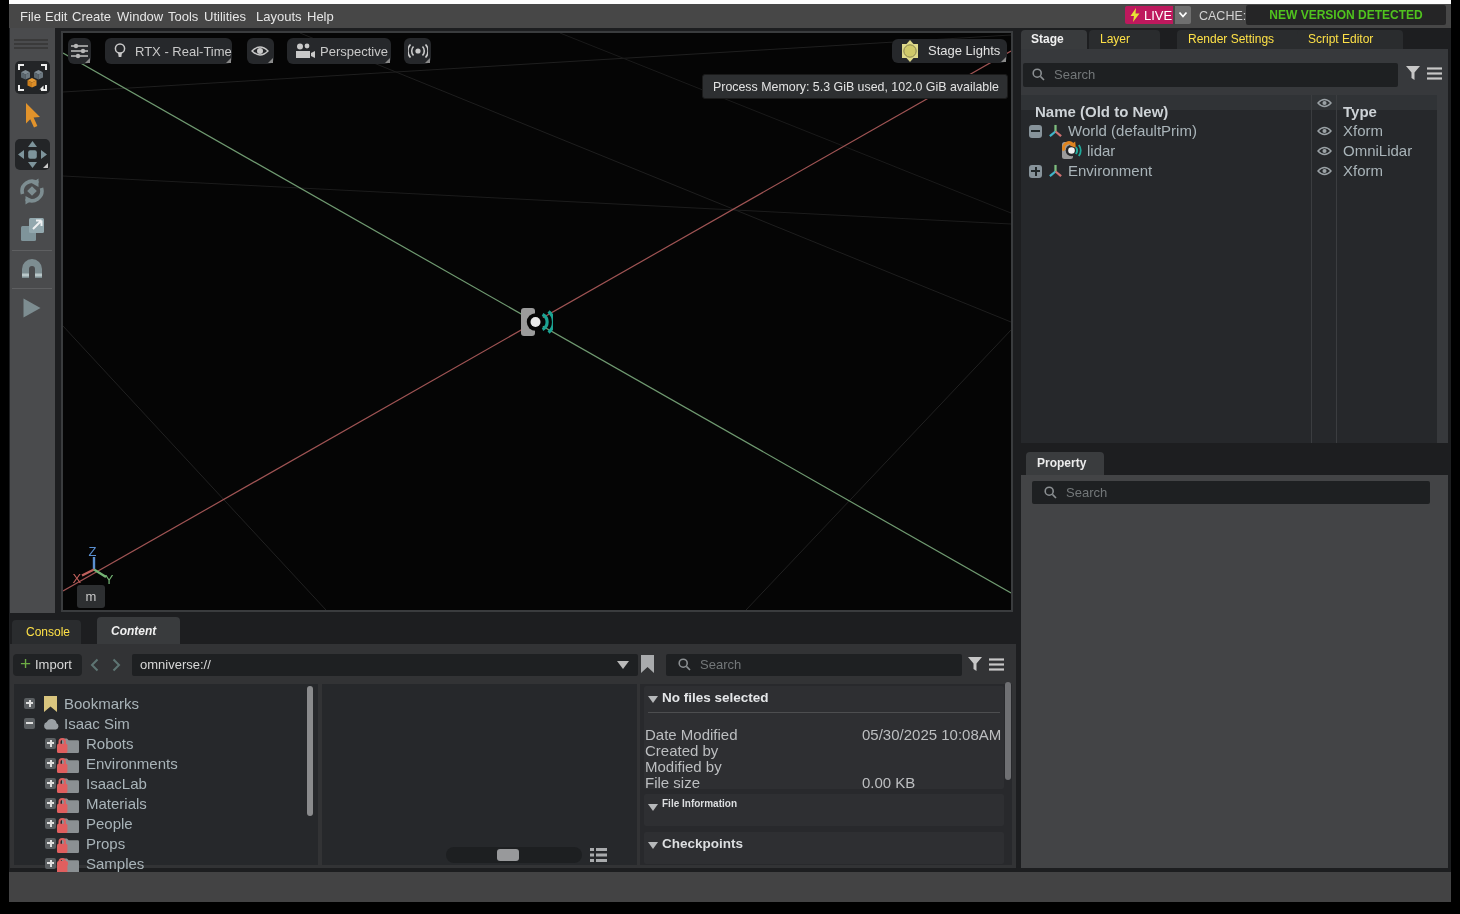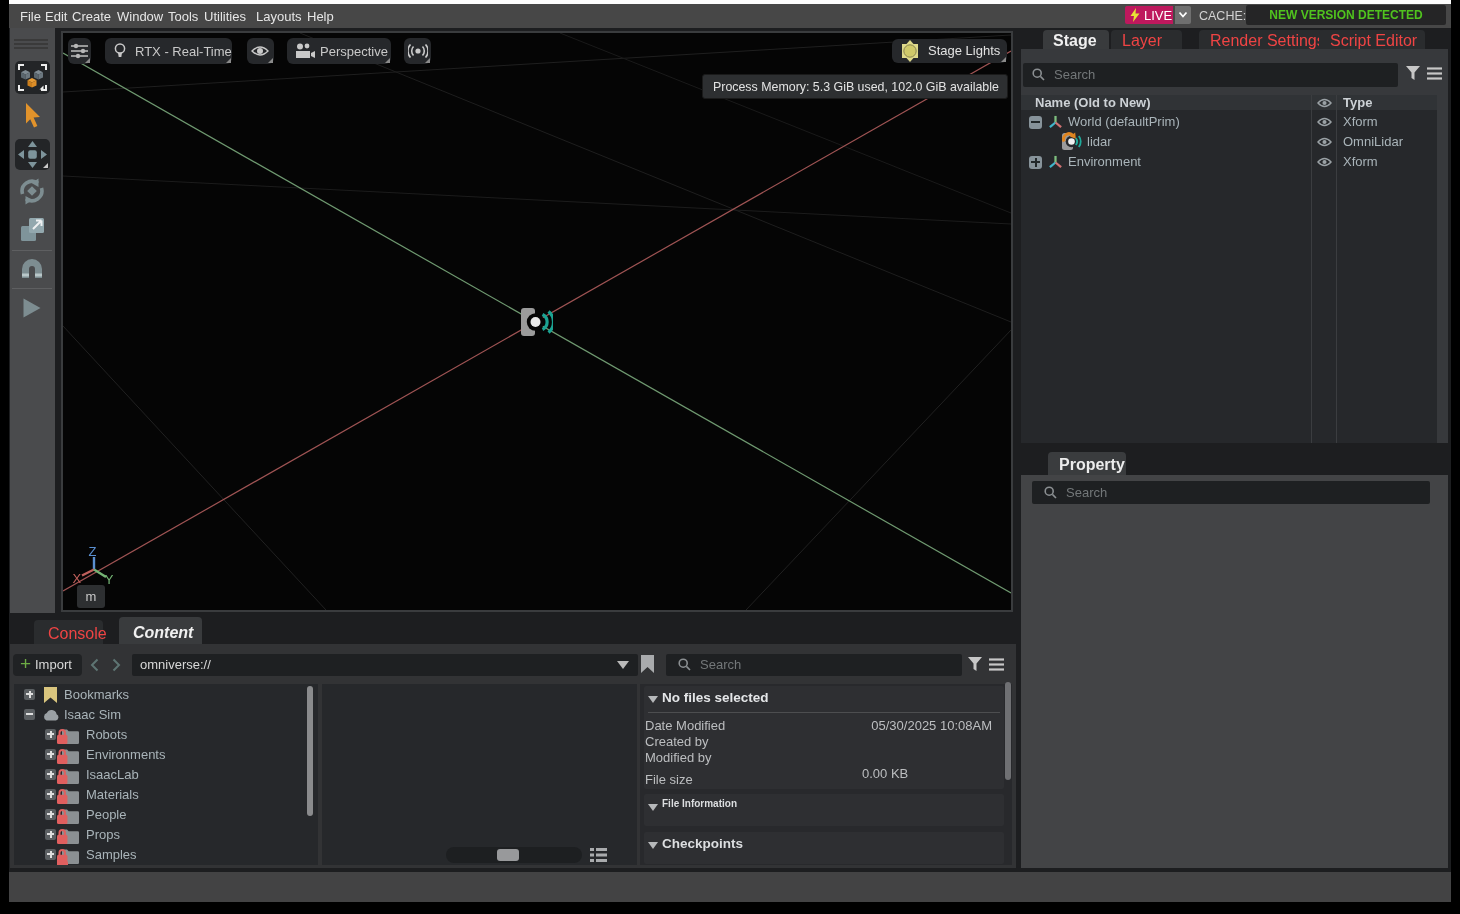--- a/index.html
+++ b/index.html
@@ -9,25 +9,25 @@
   .abs{position:absolute;}
   #frame{position:absolute;left:9px;top:0;width:1442px;height:902px;background:#1d1e20;}
   #topstrip{position:absolute;left:9px;top:0;width:1442px;height:4px;background:#fdfdfd;}
   #menubar{position:absolute;left:9px;top:4px;width:1442px;height:24px;background:#474747;
     color:#e6e6e6;font-size:13px;}
   .mi{position:absolute;top:5px;}
   .btnbg{background:#26282b;border-radius:6px;padding-left:12px;}
   .vbtn{position:absolute;color:#c9c9c9;font-size:13px;}
   .corner:after{content:"";position:absolute;right:1px;bottom:1px;width:0;height:0;
     border-left:5px solid transparent;border-bottom:5px solid #8a8a8a;}
-  .tab{position:absolute;font-size:16px;border-radius:4px 4px 0 0;margin-left:22px;}
+  .tab{position:absolute;font-size:12px;border-radius:4px 4px 0 0;}
   .tab.on{background:#393b3d;color:#f0f0f0;}
-  .tab.off{background:#2a2c2e;color:#ef4444;}
+  .tab.off{background:#2a2c2e;color:#fde047;}
   .search{position:absolute;background:#1e2022;border-radius:2px;color:#737779;font-size:13px;}
-  .trow{position:absolute;height:20px;line-height:20px;color:#a9b4b9;font-size:13px;white-space:nowrap;}
+  .trow{position:absolute;height:20px;line-height:20px;color:#a9b4b9;font-size:15px;white-space:nowrap;margin-top:9px;}
   .ebox{position:absolute;width:13px;height:13px;border-radius:3px;background:#87939a;}
   .ebox i{position:absolute;left:2px;right:2px;top:5.5px;height:2px;background:#22282a;}
   .ebox.plus b{position:absolute;top:2px;left:5.5px;bottom:2px;width:2px;background:#22282a;}
   .ebox2{position:absolute;width:11px;height:11px;border-radius:2px;background:#5b5f62;}
   .ebox2 i{position:absolute;left:2px;right:2px;top:4.5px;height:2px;background:#dfdfdf;}
   .ebox2.plus b{position:absolute;top:2px;left:4.5px;bottom:2px;width:2px;background:#dfdfdf;}
 </style>
 </head>
 <body>
 <div id="root">
@@ -495,21 +495,21 @@
     <div style="position:absolute;left:634px;top:215px;width:360px;height:32px;background:#2e2f32;border-radius:2px;"></div>
     <svg width="10" height="7" style="position:absolute;left:638px;top:79px" viewBox="0 0 10 7">
         <path d="M0 0 L10 0 L5 7 Z" fill="#b6b8ba"></path>
       </svg>
     <span class="abs" style="left:652px;top:73px;color:#e4e6e8;font-size:13.5px;font-weight:bold;">No files selected</span>
     <div style="position:absolute;left:638px;top:95px;width:352px;height:1px;background:#4d4e50;"></div>
     <div class="trow" style="left:635px;top:99px;color:#bcbec0;">Date Modified</div>
     <div class="trow" style="left:852px;top:99px;width:130px;text-align:right;color:#bcbec0;">05/30/2025 10:08AM</div>
     <div class="trow" style="left:635px;top:115px;color:#bcbec0;">Created by</div>
     <div class="trow" style="left:635px;top:131px;color:#bcbec0;">Modified by</div>
-    <div class="trow" style="left:635px;top:153px;color:#bcbec0;">File size</div>
+    <div class="trow" style="left:635px;top:147px;color:#bcbec0;">File size</div>
     <div class="trow" style="left:852px;top:147px;width:130px;color:#bcbec0;">0.00 KB</div>
     <svg width="10" height="7" style="position:absolute;left:638px;top:187px" viewBox="0 0 10 7">
         <path d="M0 0 L10 0 L5 7 Z" fill="#b6b8ba"></path>
       </svg>
     <span class="abs" style="left:652px;top:181px;color:#dcdee0;font-size:10px;font-weight:bold;">File Information</span>
     <svg width="10" height="7" style="position:absolute;left:638px;top:225px" viewBox="0 0 10 7">
         <path d="M0 0 L10 0 L5 7 Z" fill="#b6b8ba"></path>
       </svg>
     <span class="abs" style="left:652px;top:219px;color:#dcdee0;font-size:13.5px;font-weight:bold;">Checkpoints</span>
     <div style="position:absolute;left:995px;top:65px;width:6px;height:98px;background:#6f7073;border-radius:3px;"></div>

